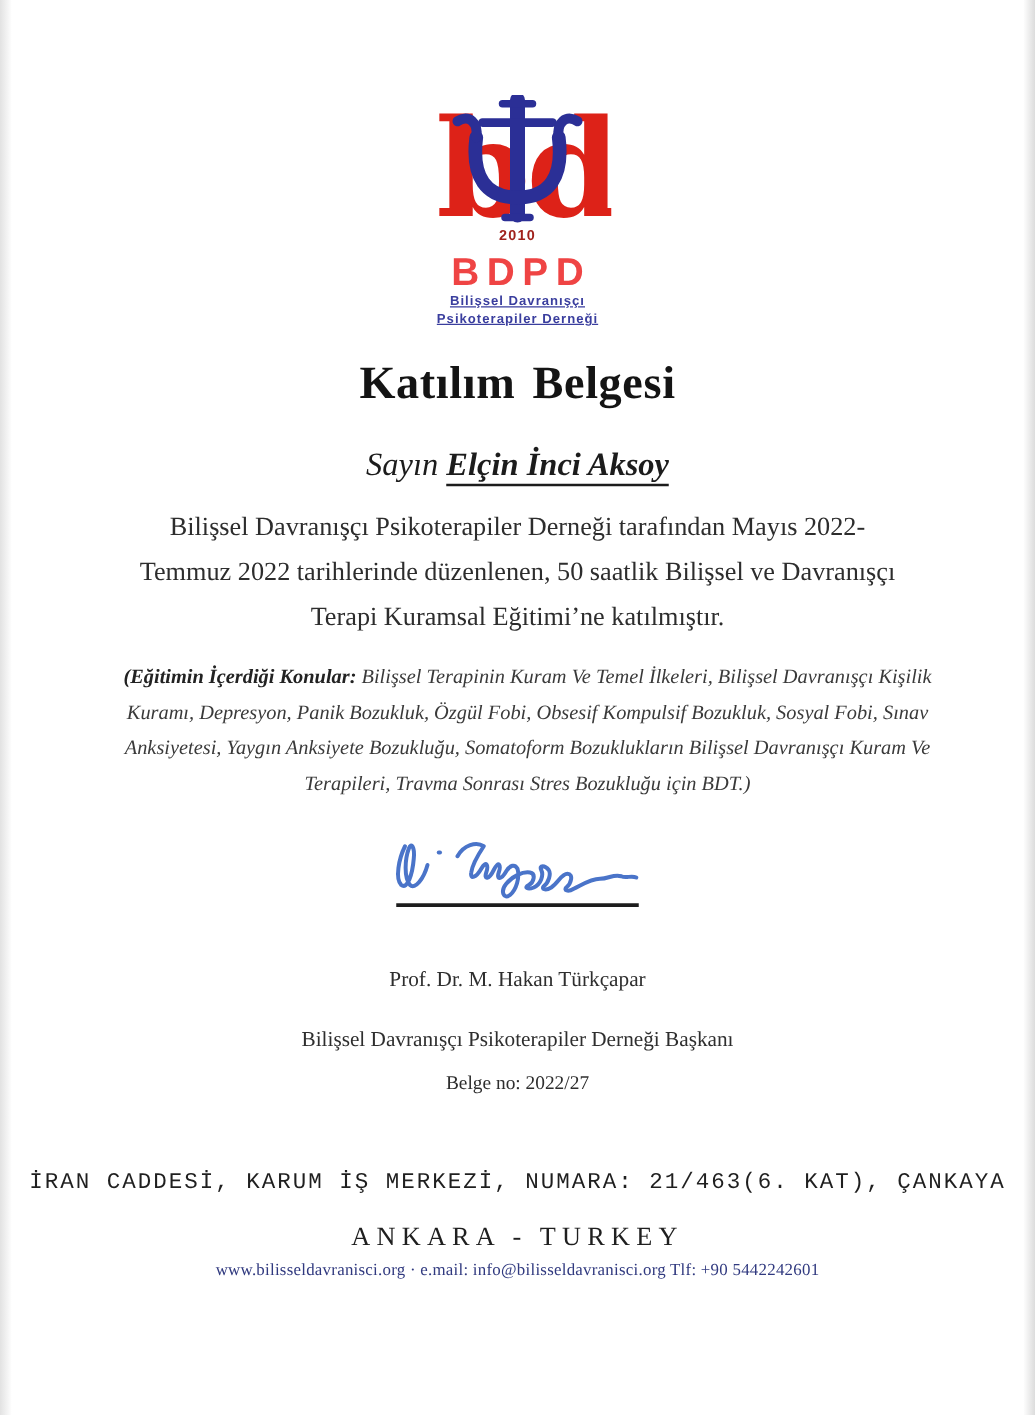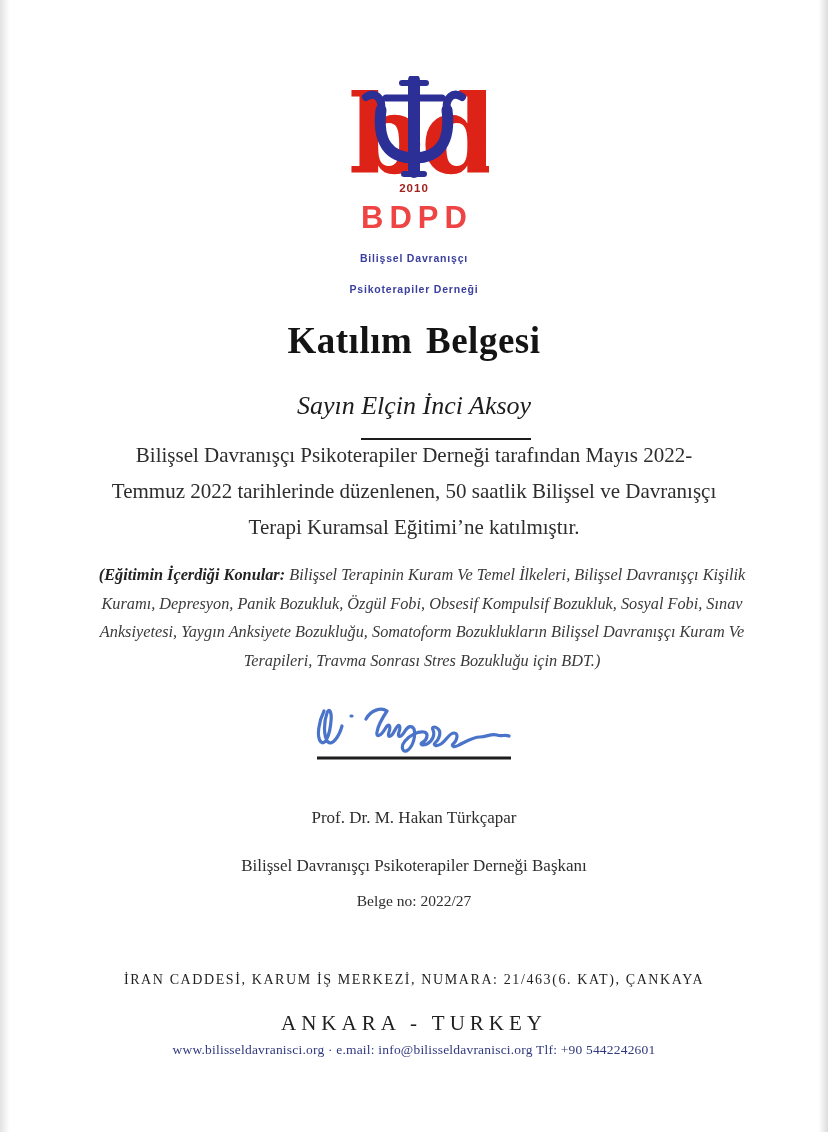--- a/index.html
+++ b/index.html
@@ -23,46 +23,46 @@
   
   .logo{margin-top:76px;display:flex;flex-direction:column;align-items:center;line-height:1;}
   .logo-acronym{
     font-family:"Liberation Sans", sans-serif;
     font-weight:bold;font-size:31px;letter-spacing:6px;
     color:#ef4444;margin-top:2px;padding-left:6px;
   }
   .logo-org{
     font-family:"Liberation Sans", sans-serif;
     font-weight:bold;font-size:10.5px;line-height:12px;
-    letter-spacing:0.8px;color:#3a3e9e;margin-top:19px;
+    letter-spacing:0.8px;color:#3a3e9e;margin-top:2px;text-decoration:underline;
   }
   
   .title{
     margin-top:26px;font-size:37px;font-weight:bold;color:#141414;
     letter-spacing:0.5px;word-spacing:4px;line-height:40px;
   }
   .recipient{margin-top:30px;font-size:26px;font-style:italic;color:#1c1c1c;line-height:30px;}
-  .recipient .name{font-weight:normal;border-bottom:2.5px solid #1c1c1c;padding-bottom:18px;}
+  .recipient .name{font-weight:bold;border-bottom:2.5px solid #1c1c1c;padding-bottom:1px;}
   
   .body-par{
     margin-top:16px;width:624px;font-size:21px;line-height:36px;color:#2d2d2d;
   }
   .topics-par{
     margin-top:16px;width:656px;font-size:16.3px;line-height:28.5px;
     font-style:italic;color:#3a3a3a;margin-left:16px;
   }
   .topics-par .lead{font-weight:bold;color:#222;}
   
   .sig-wrap{margin-top:24px;height:64px;display:flex;align-items:flex-end;}
   
   .signer-name{margin-top:44px;font-size:17px;color:#2e2e2e;line-height:22px;}
   .signer-role{margin-top:26px;font-size:17px;color:#2e2e2e;line-height:22px;}
   .doc-no{margin-top:14px;font-size:15.5px;color:#2e2e2e;line-height:20px;}
   
-  .footer-line1{margin-top:58px;font-size:14px;letter-spacing:1.6px;color:#1f1f1f;line-height:22px;}
+  .footer-line1{margin-top:58px;font-size:18px;letter-spacing:1.6px;color:#1f1f1f;line-height:22px;font-family:Liberation Mono, monospace;}
   .footer-line2{margin-top:21px;font-size:21px;letter-spacing:5px;color:#1f1f1f;line-height:22px;}
   .footer-line3{
     margin-top:6px;font-size:13.5px;color:#30397f;line-height:20px;letter-spacing:0.2px;
   }
 </style>
 </head>
 <body>
 
 <div class="page">
   <div class="edge left"></div>

